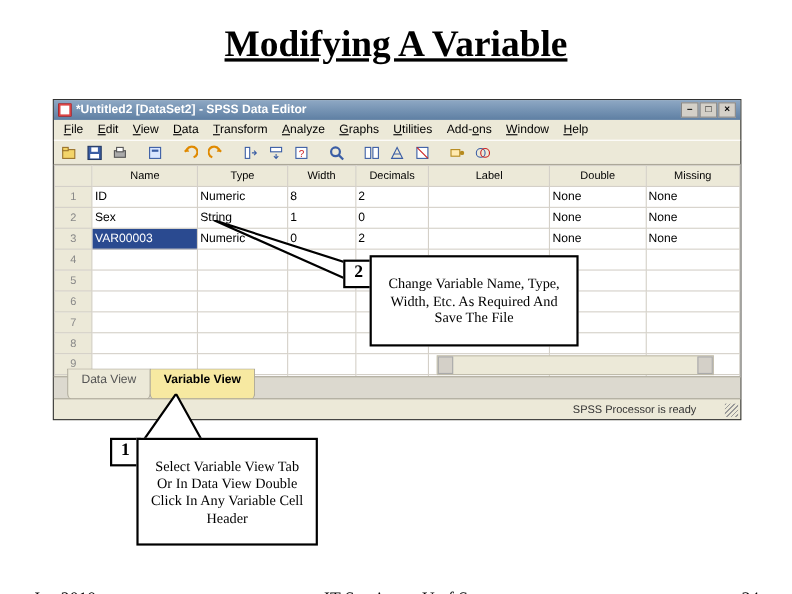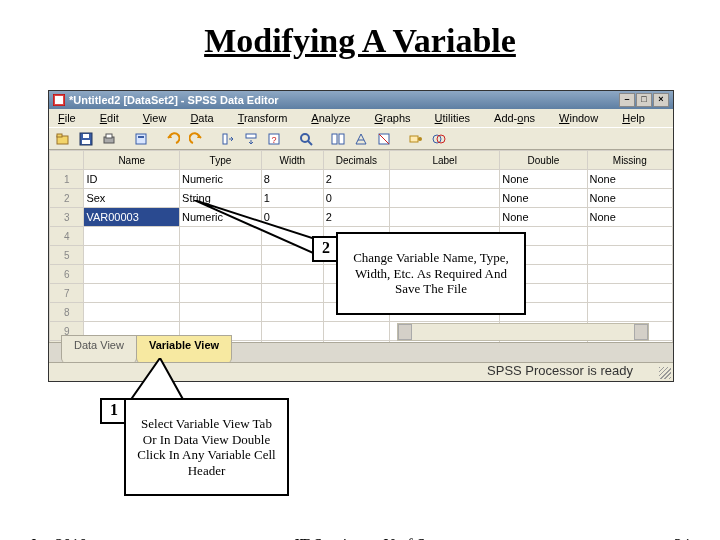--- a/index.html
+++ b/index.html
@@ -65,21 +65,21 @@
   font-size: 9px;
   line-height: 10px;
   text-align: center;
   color: #000;
 }
 .menubar {
   height: 18px;
   display: flex;
   align-items: center;
   padding: 0 4px;
-  gap: 11px;
+  gap: 0;
 }
 .menu-item {
   padding: 2px 8px 2px 5px;
   font-size: 11px;
 }
 .menu-item u { text-decoration: underline; }
 .toolbar {
   height: 22px;
   border-top: 1px solid #fff;
   border-bottom: 1px solid #aca899;
@@ -159,22 +159,23 @@
 }
 .tab.active {
   background: #f7e9a1;
   font-weight: bold;
   color: #000;
 }
 .statusbar {
   position: absolute;
   left: 0; right: 0; bottom: 0; height: 18px;
   border-top: 1px solid #aca899;
-  font-size: 13px;
-  display: flex;
+  font-size: 10px;
+  display: flex;
+  align-items: center;
   justify-content: flex-end;
   padding-right: 40px;
   color: #333;
 }
 .resize-grip {
   position: absolute; right: 2px; bottom: 2px; width: 12px; height: 12px;
   background: repeating-linear-gradient(135deg,#999 0 1px,transparent 1px 3px);
 }
 .scroll-h {
   position: absolute;

